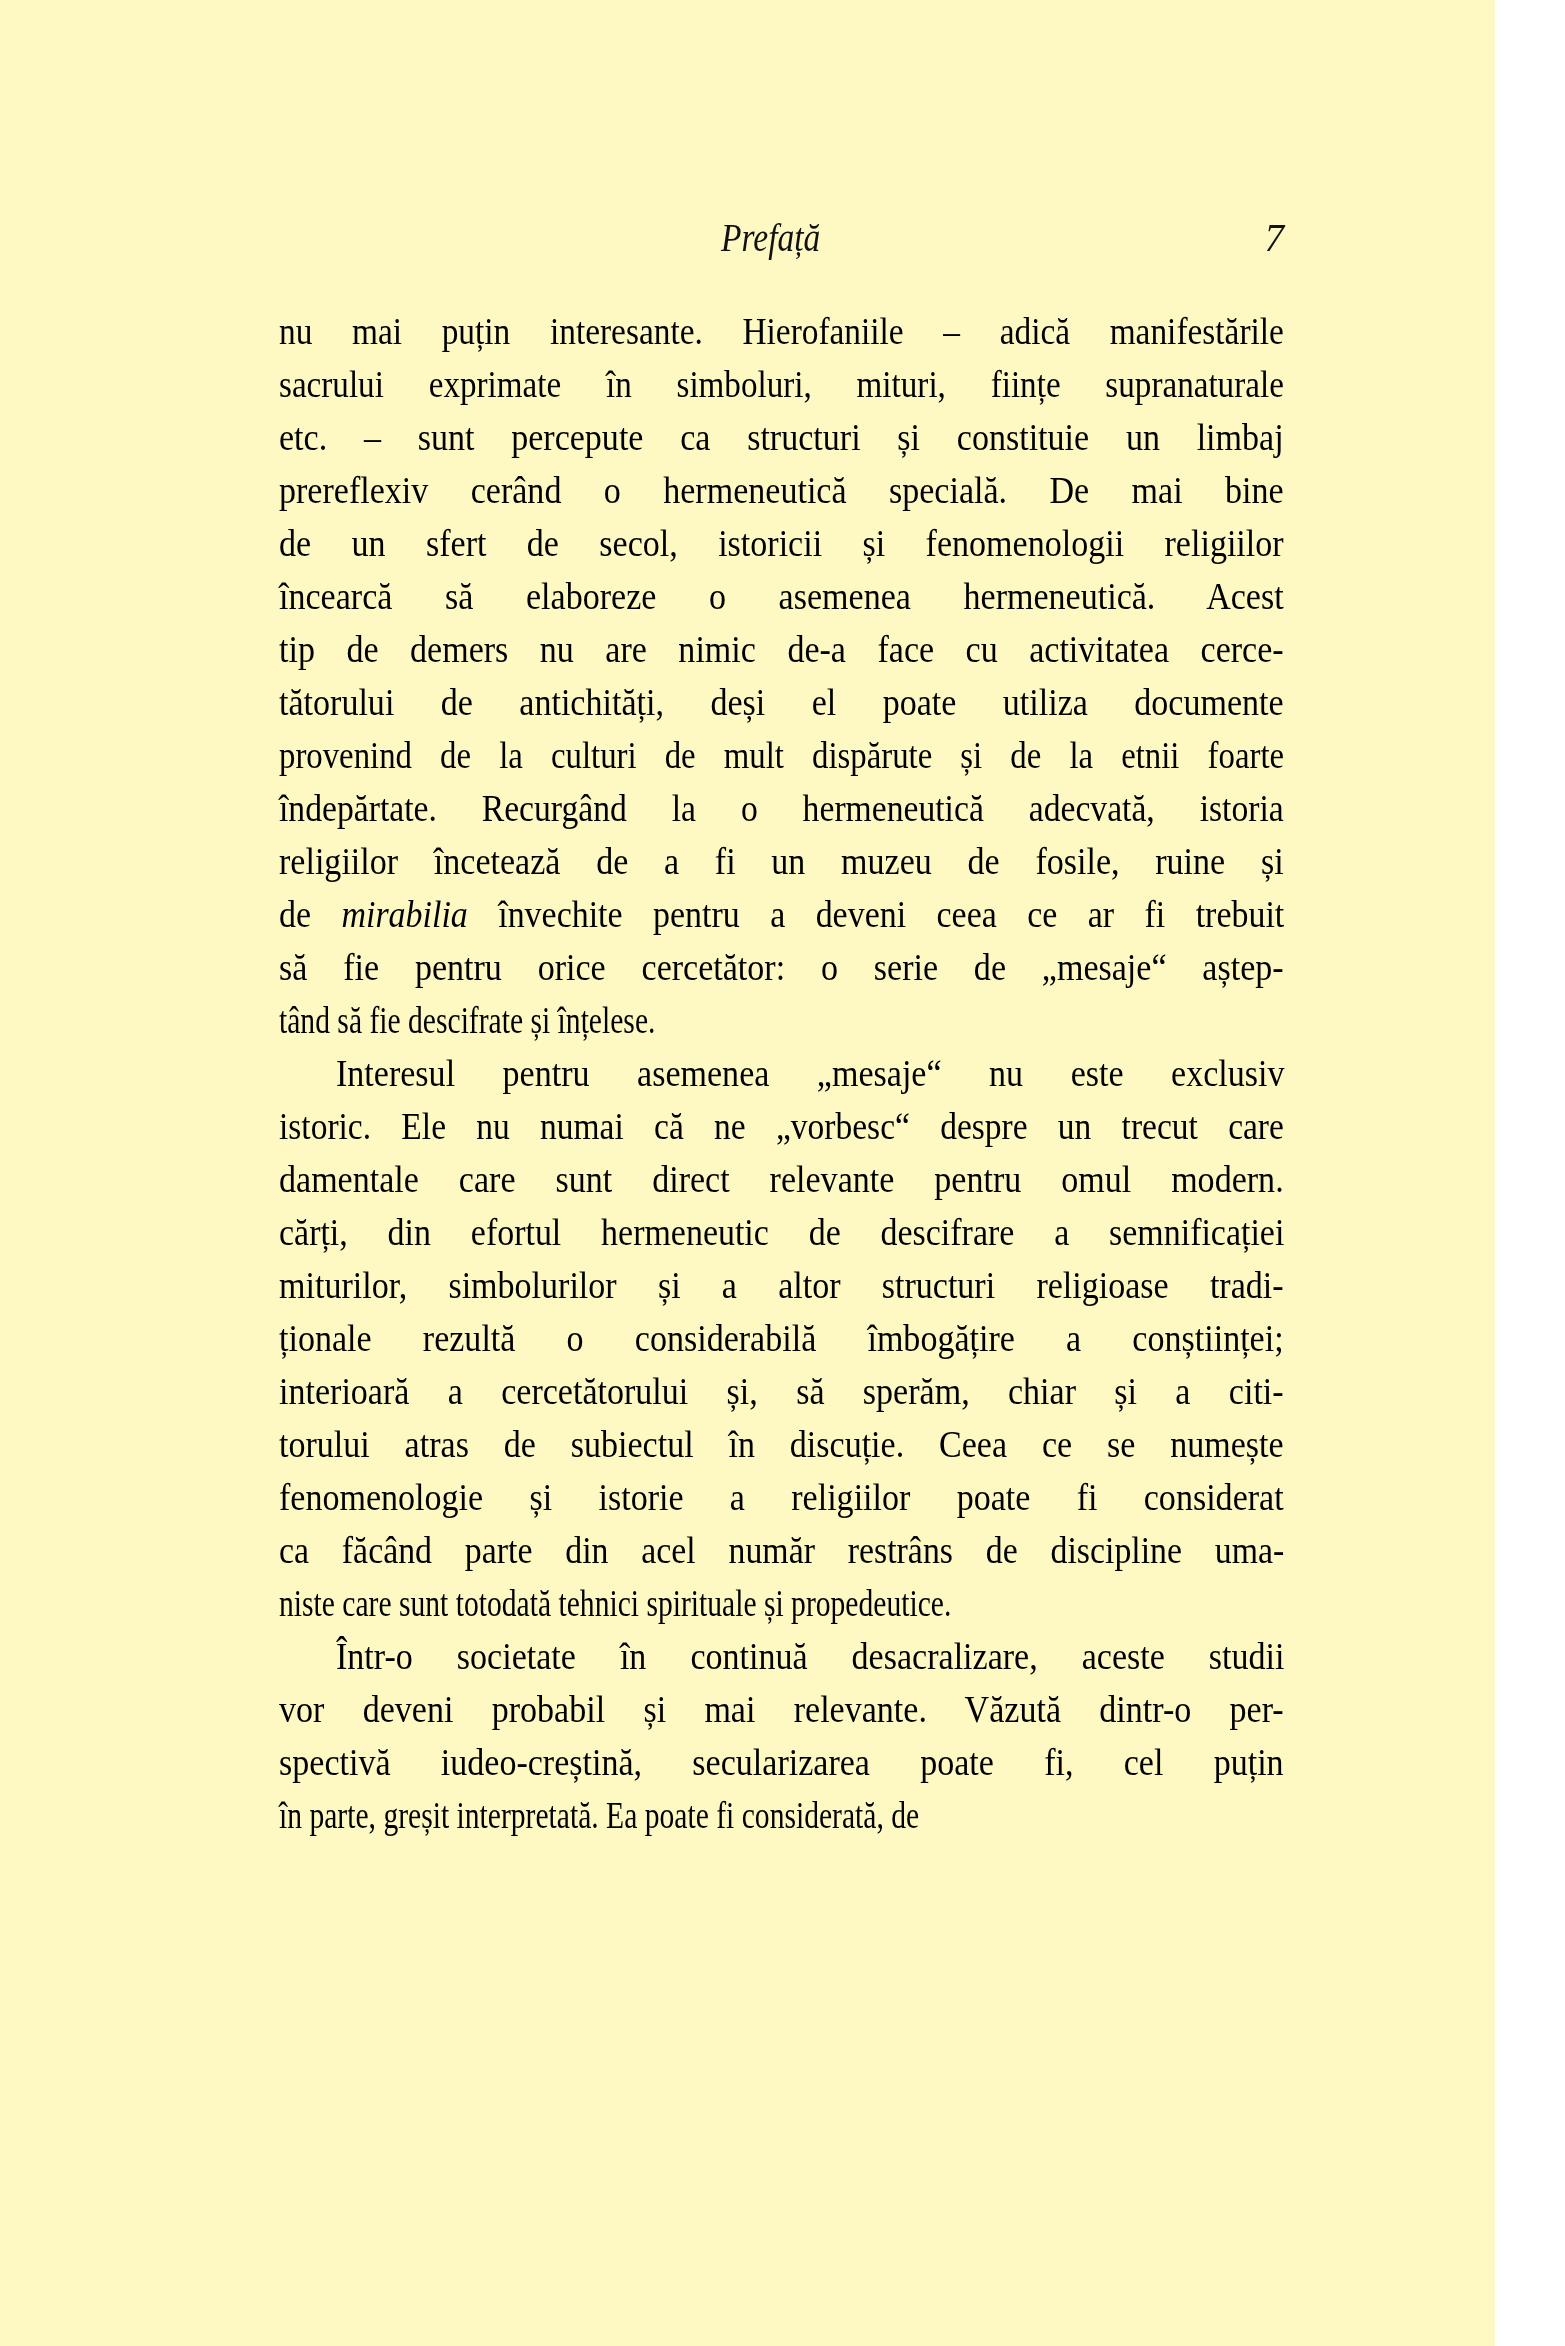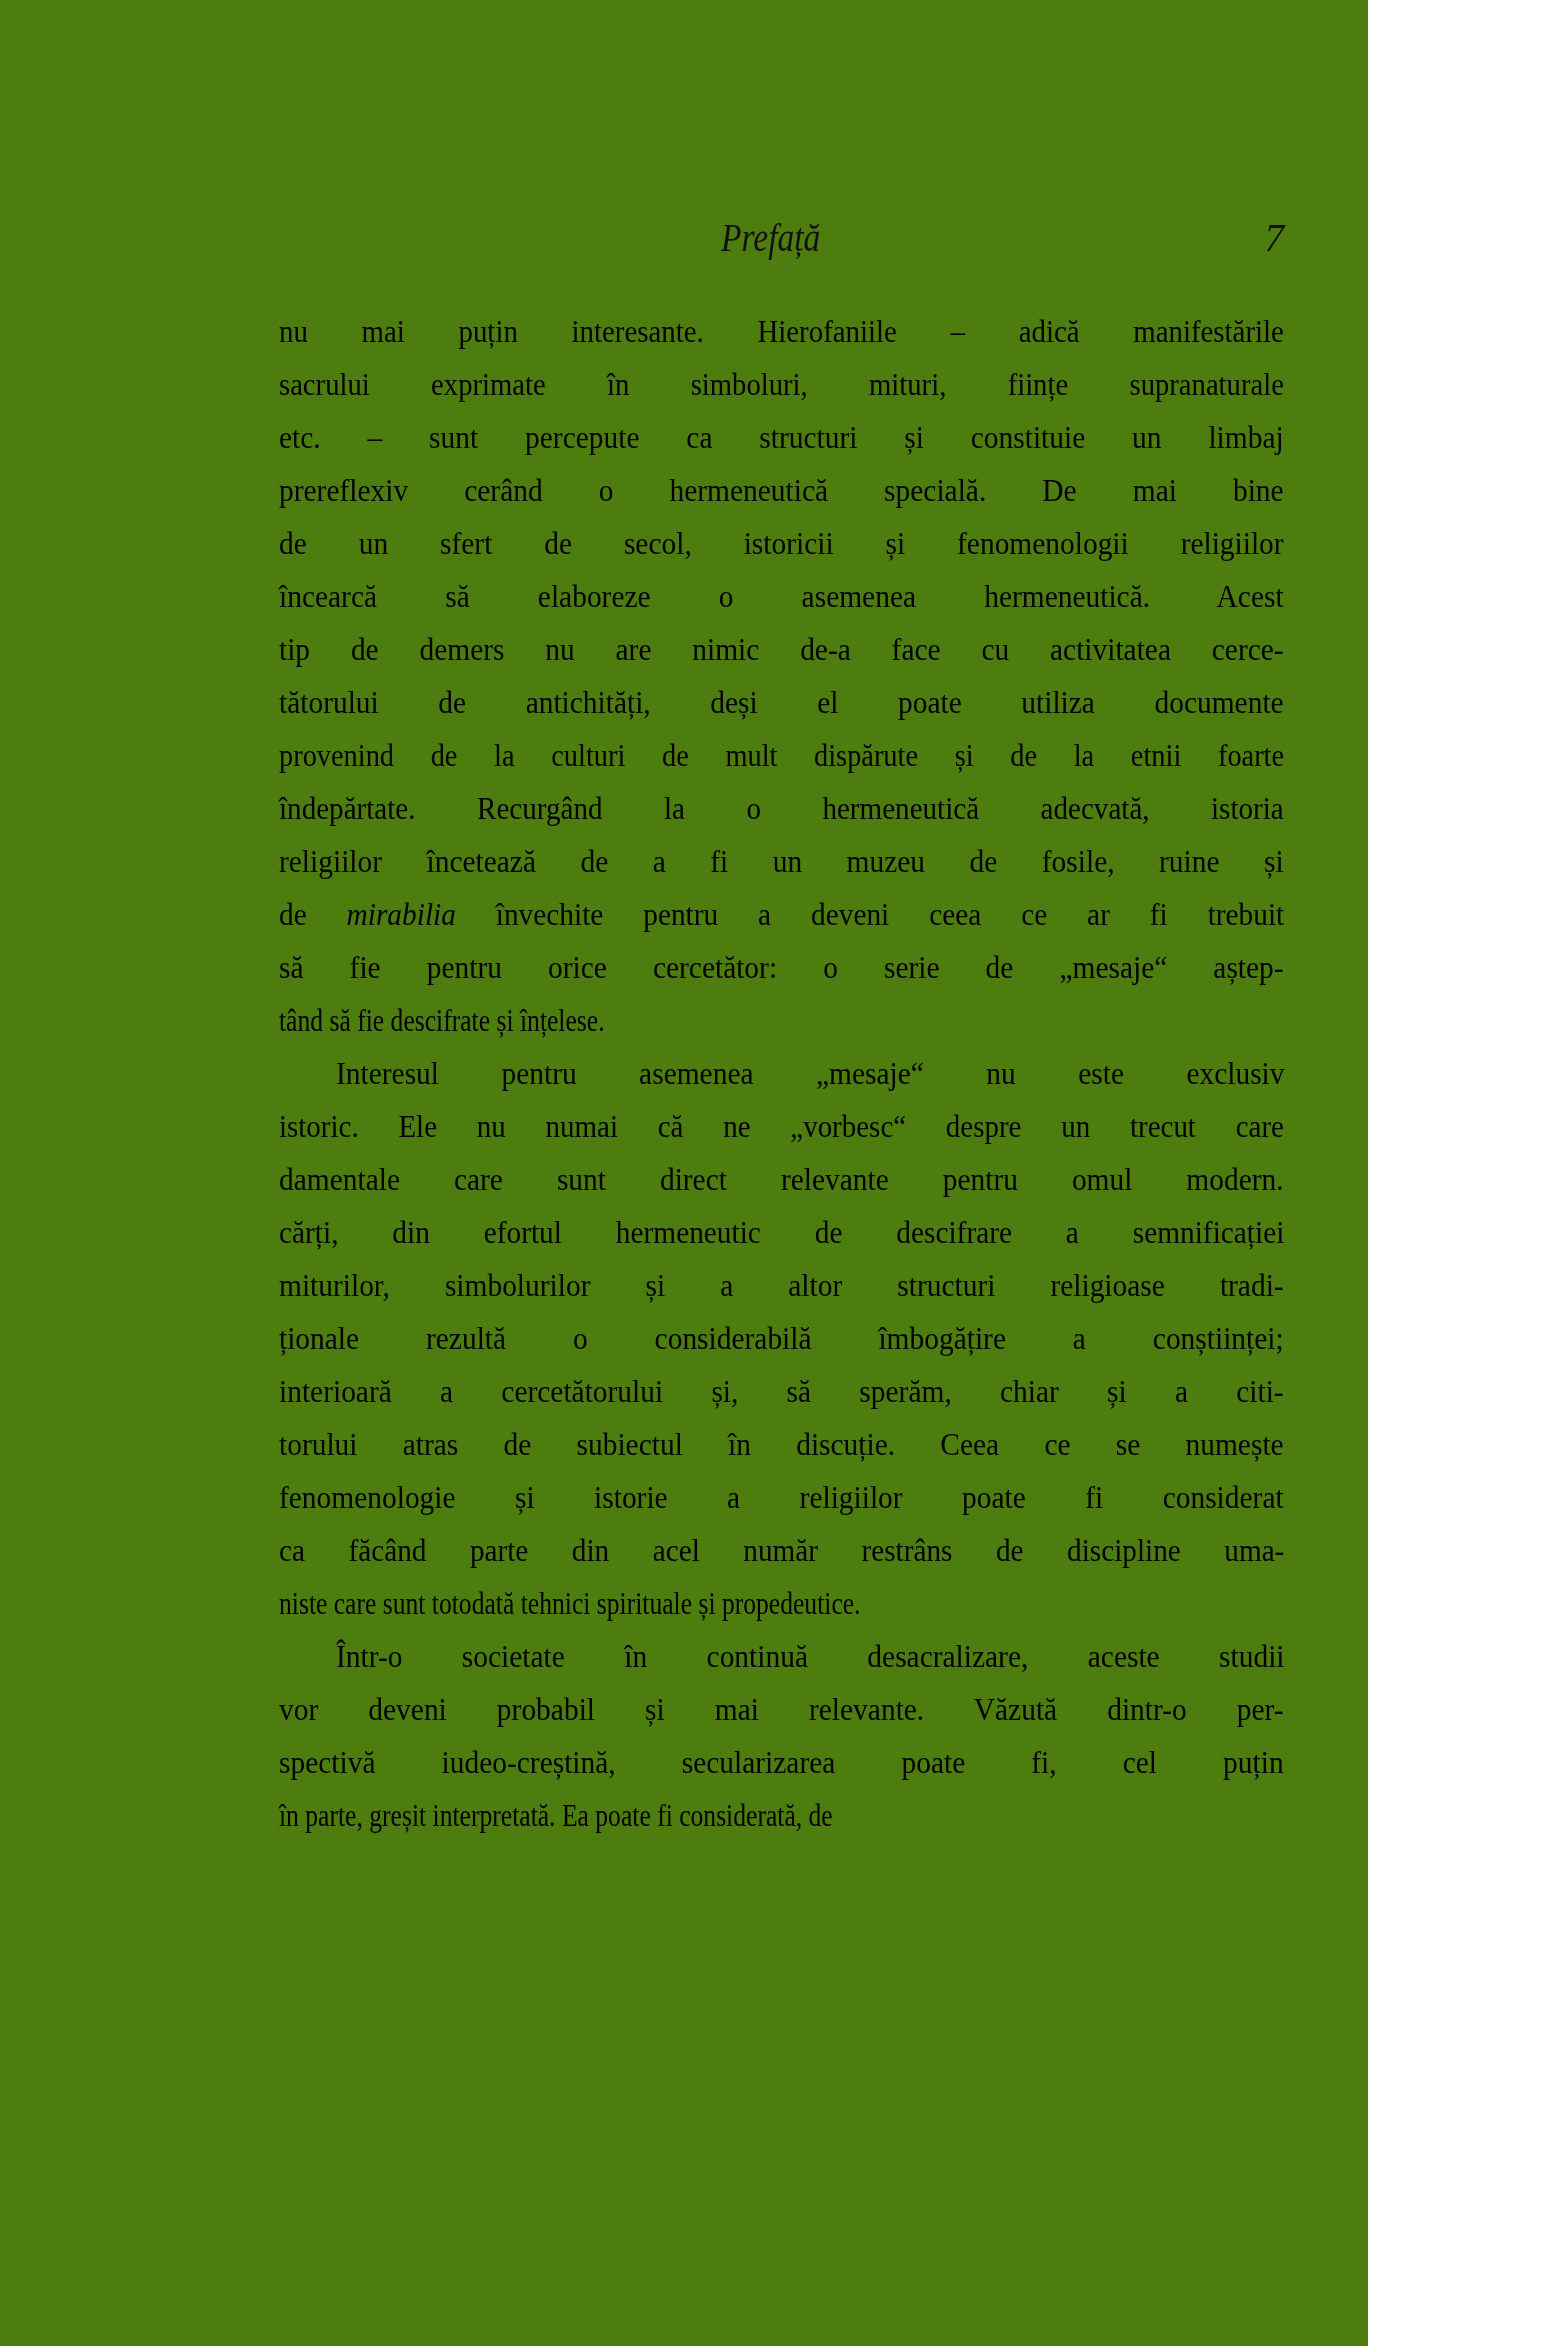--- a/index.html
+++ b/index.html
@@ -1,31 +1,31 @@
 <!DOCTYPE html>
 <html style="font-size:15px"><head>
 <meta charset="utf-8">
 <style>
   html, body { margin: 0; padding: 0; background: #ffffff; }
   body { width: 1565px; height: 2347px; position: relative; overflow: hidden; }
-  .page { position: absolute; left: 0; top: 0; width: 1352px; height: 2347px; background: #4d7c0f; color: #000000; padding-left: 16px; }
+  .page { position: absolute; left: 0; top: 0; width: 1495px; height: 2347px; background: #fef9c3; color: #000000; }
   .running-head {
     position: absolute; left: 721px; top: 215px;
     font-family: "Liberation Serif", serif; font-style: italic;
     font-size: 39px; line-height: 45px; color: #111;
     transform: scaleX(0.86); transform-origin: left top; white-space: nowrap;
   }
   .page-number {
     position: absolute; left: 1255px; top: 215px; width: 29px; text-align: right;
     font-family: "Liberation Serif", serif; font-style: italic;
     font-size: 39px; line-height: 45px; color: #111; white-space: nowrap;
   }
   .body-text {
     position: absolute; left: 279px; top: 305px; width: 1005px;
-    font-family: "Liberation Serif", serif; font-size: 32px; line-height: 53px; color: #000;
+    font-family: "Liberation Serif", serif; font-size: 37px; line-height: 53px; color: #000;
   }
   .line {
     display: block; height: 53px; white-space: nowrap; overflow: visible;
   }
   .line-inner {
     display: block; width: 1230px;
     text-align: justify; text-align-last: justify;
     transform-origin: left top; white-space: normal;
   }
   .line.last .line-inner { text-align-last: left; }

